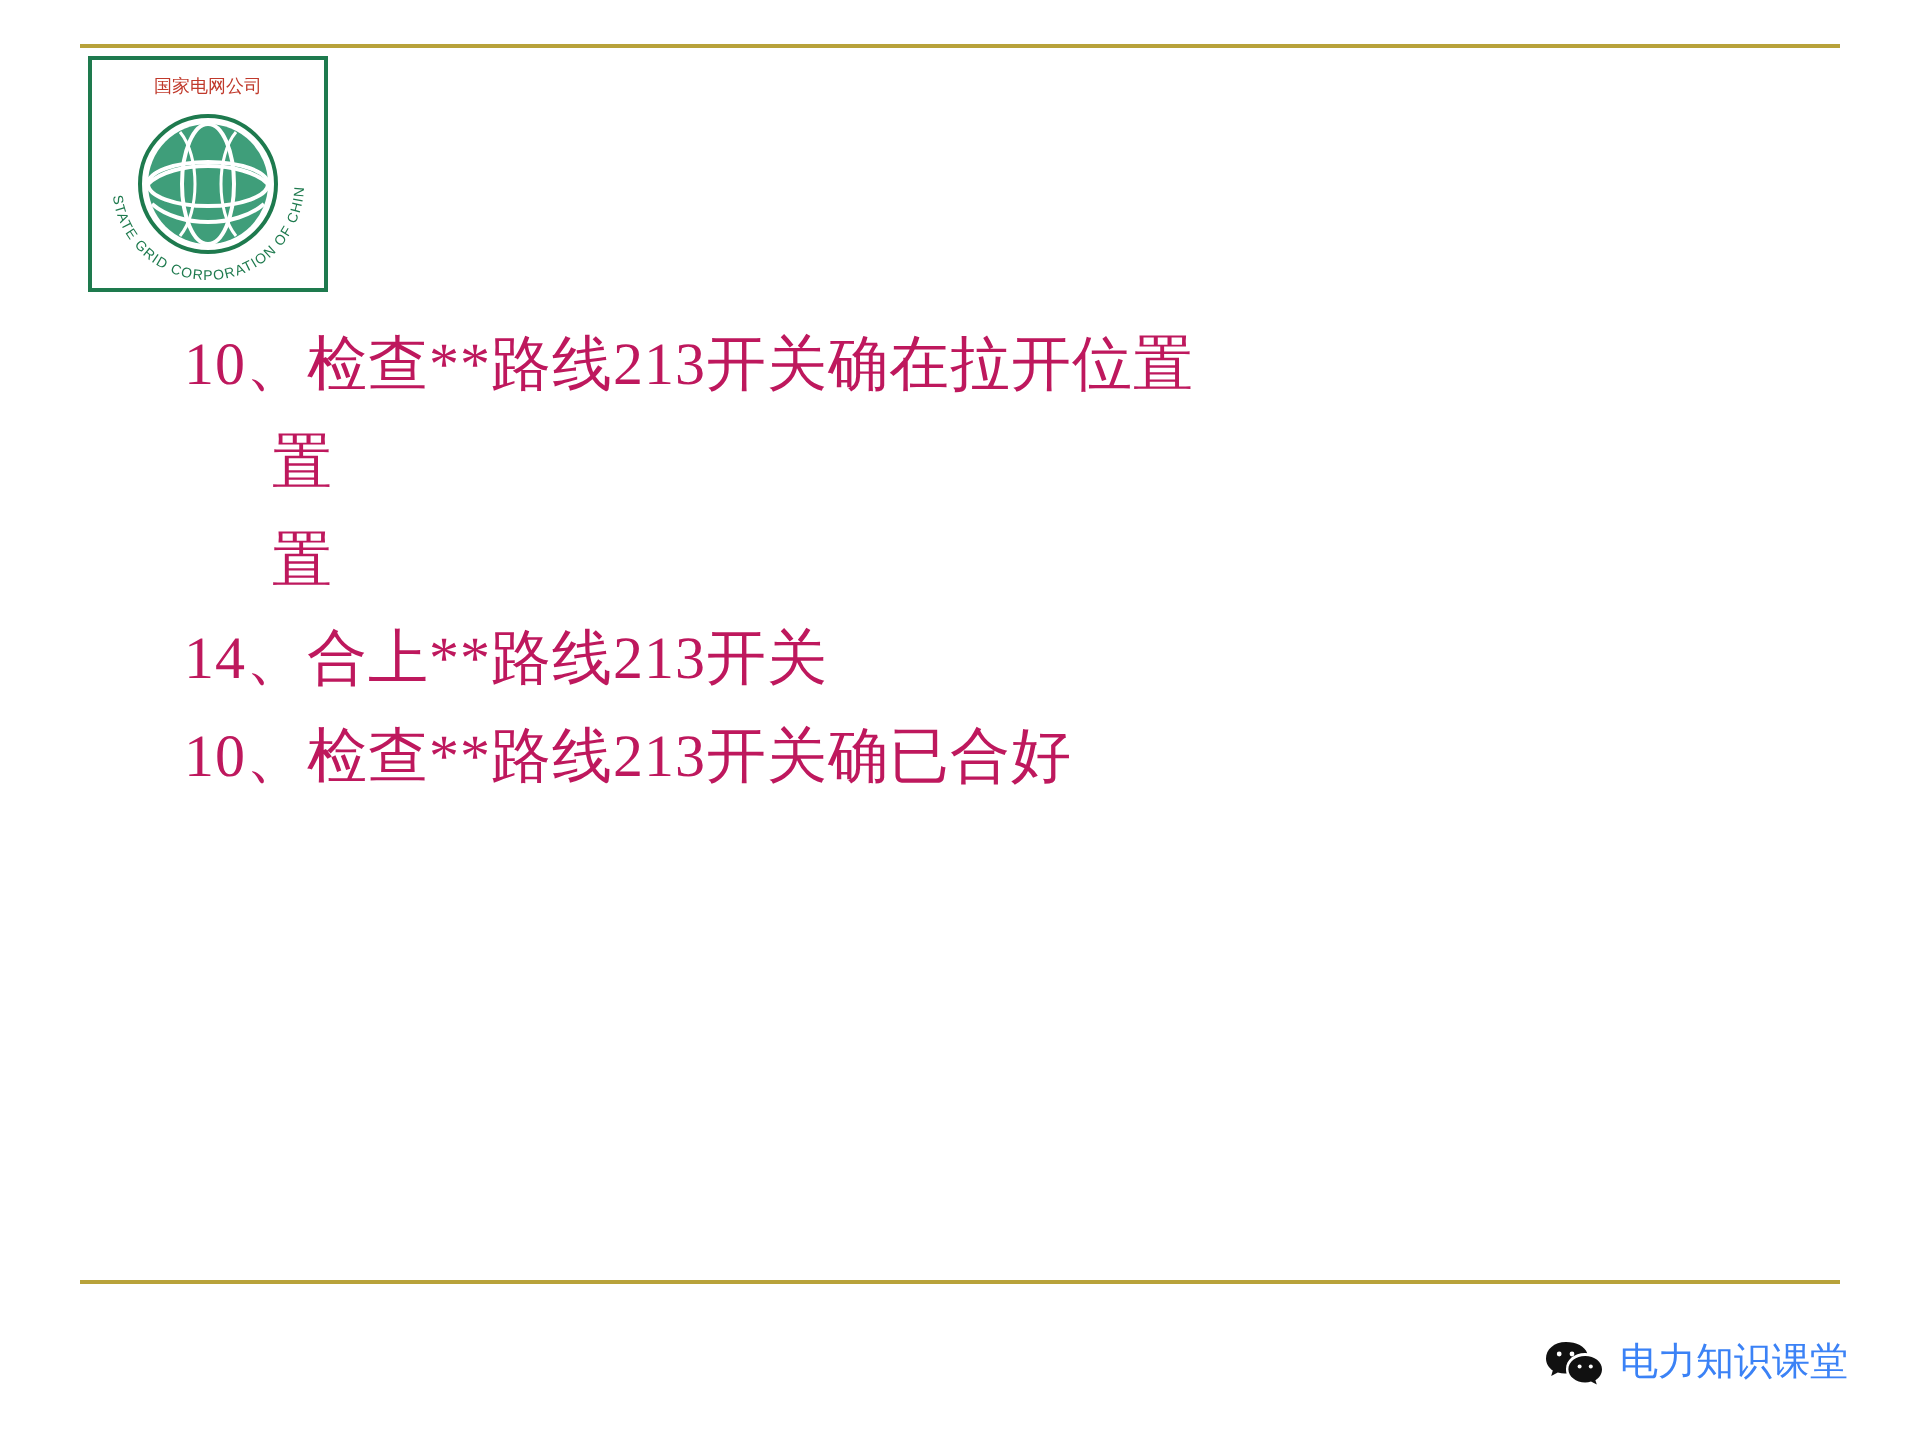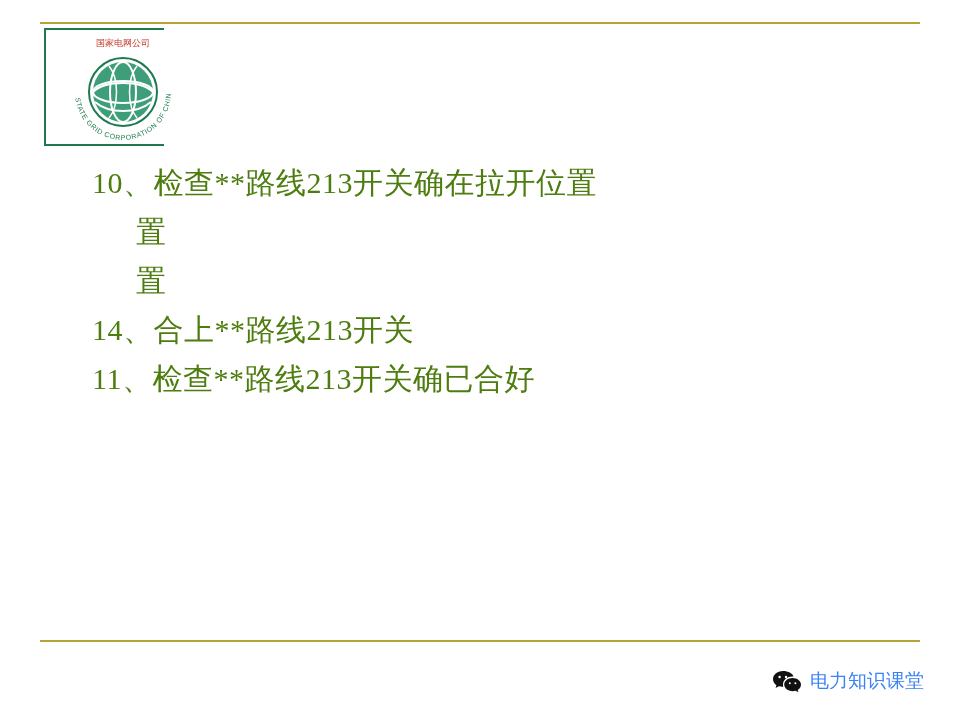--- a/index.html
+++ b/index.html
@@ -41,34 +41,33 @@
   
   .logo {
     position: absolute;
     left: 44px;
     top: 28px;
     width: 120px;
     height: 118px;
     border: 2px solid #1e7a4e;
     box-sizing: border-box;
     background: #ffffff;
-    padding-left: 19px;
   }
   .logo svg {
     display: block;
   }
   
   .content {
     position: absolute;
     left: 92px;
     top: 158px;
     width: 830px;
   }
   .line {
-    color: #4d7c0f;
+    color: #be185d;
     font-size: 30px;
     line-height: 49px;
     letter-spacing: 0.5px;
     white-space: pre-wrap;
   }
   .line.indent {
     text-indent: 0;
     padding-left: 44px;
   }
   
@@ -120,21 +119,21 @@
         <textPath href="#arcpath" startOffset="4%">STATE GRID CORPORATION OF CHINA</textPath>
       </text>
     </svg>
   </div>
 
   <div class="content">
     <div class="line">10、检查**路线213开关确在拉开位置</div>
     <div class="line indent">置</div>
     <div class="line indent">置</div>
     <div class="line">14、合上**路线213开关</div>
-    <div class="line">11、检查**路线213开关确已合好</div>
+    <div class="line">10、检查**路线213开关确已合好</div>
   </div>
 
   <div class="footer-brand">
     <span class="wechat">
       <svg width="30" height="25" viewBox="0 0 30 25" xmlns="http://www.w3.org/2000/svg">
         <path d="M11 2 C5 2 1 5.8 1 10.2 c0 2.4 1.3 4.6 3.4 6 L3.6 19 l3.3-1.7 c1.2 .3 2.3 .5 3.5 .5 .3 0 .6 0 .9 0 C11 16.9 11 16 11 15.4 11 11 15.2 7.5 20.4 7.5 c.4 0 .8 0 1.2 .1 C20.6 4.3 16.2 2 11 2 z" fill="#111111"></path>
         <circle cx="7.6" cy="8" r="1.2" fill="#ffffff"></circle>
         <circle cx="14" cy="8" r="1.2" fill="#ffffff"></circle>
         <path d="M29 15.6 C29 11.9 25.2 9 20.6 9 16 9 12.2 11.9 12.2 15.6 c0 3.7 3.8 6.6 8.4 6.6 1 0 2-.1 2.9-.4 l2.9 1.5 -.7-2.2 c1.9-1.2 3.3-3 3.3-5.5 z" fill="#111111"></path>
         <circle cx="17.8" cy="14.2" r="1" fill="#ffffff"></circle>

